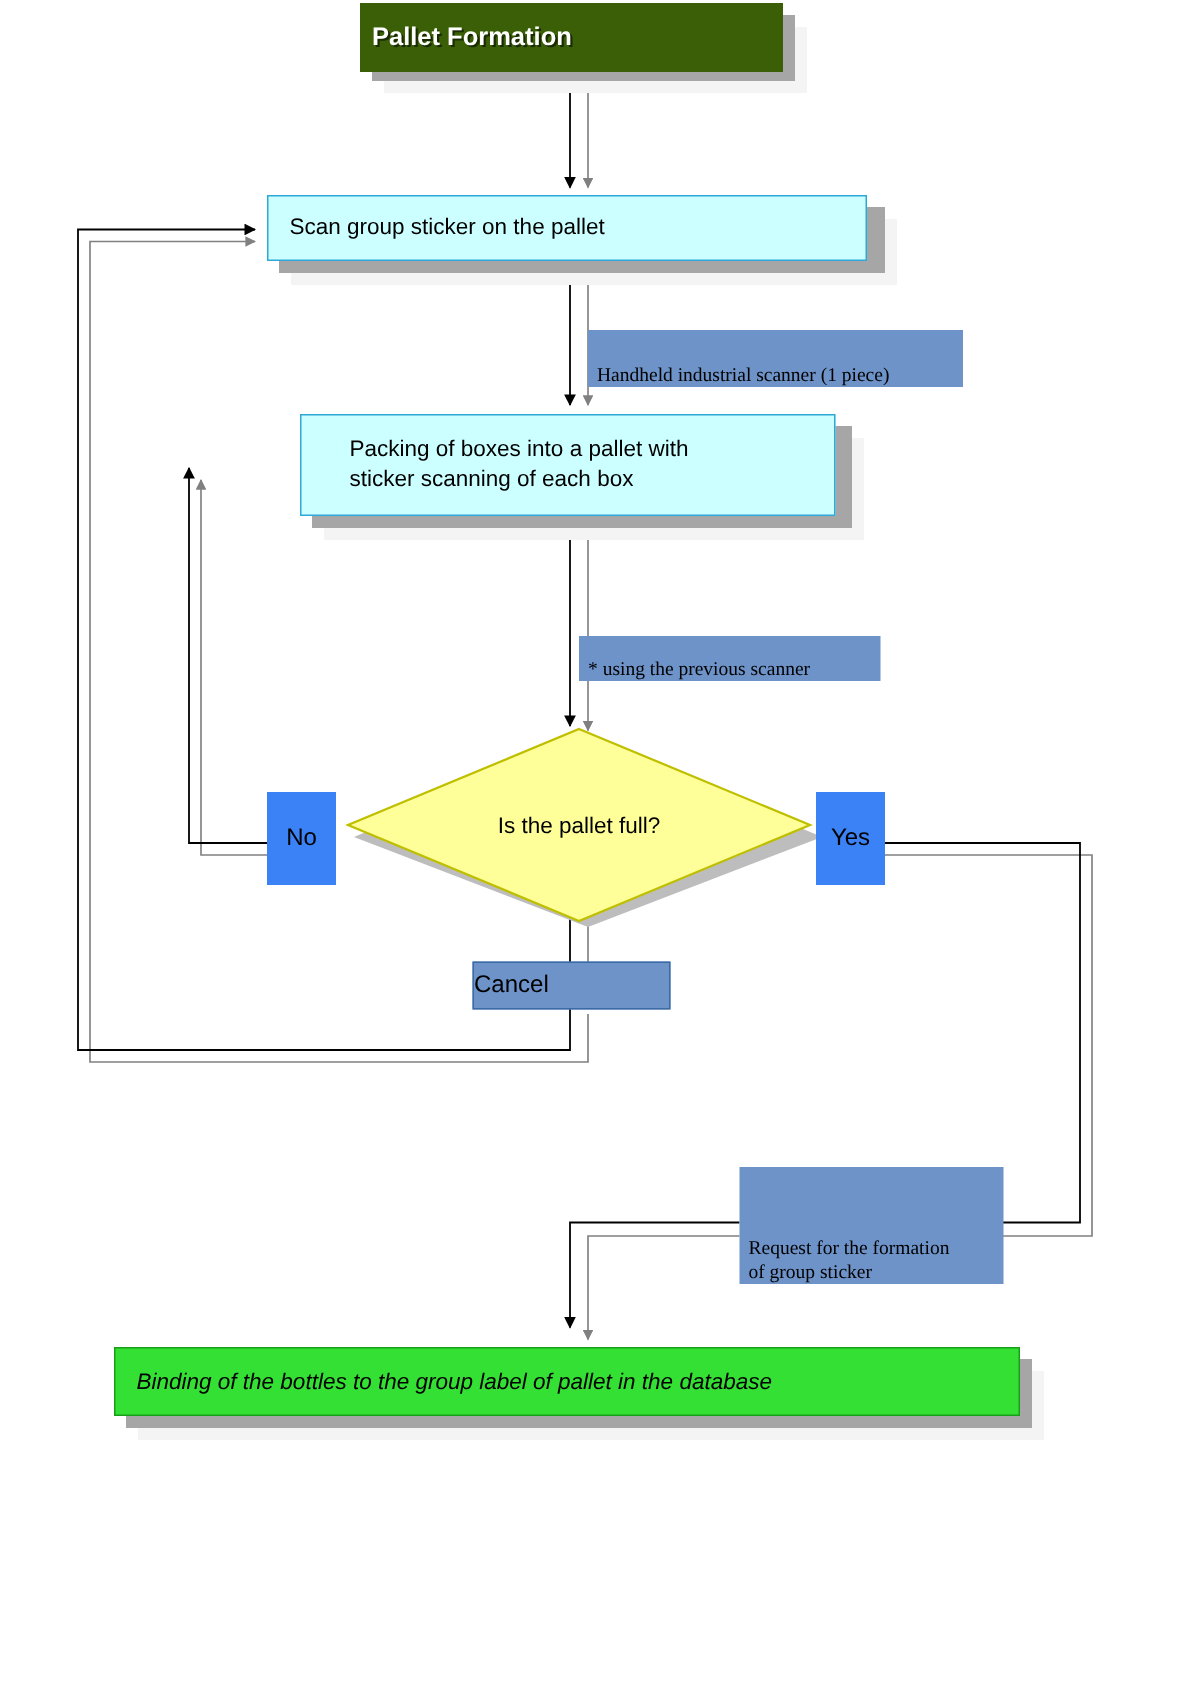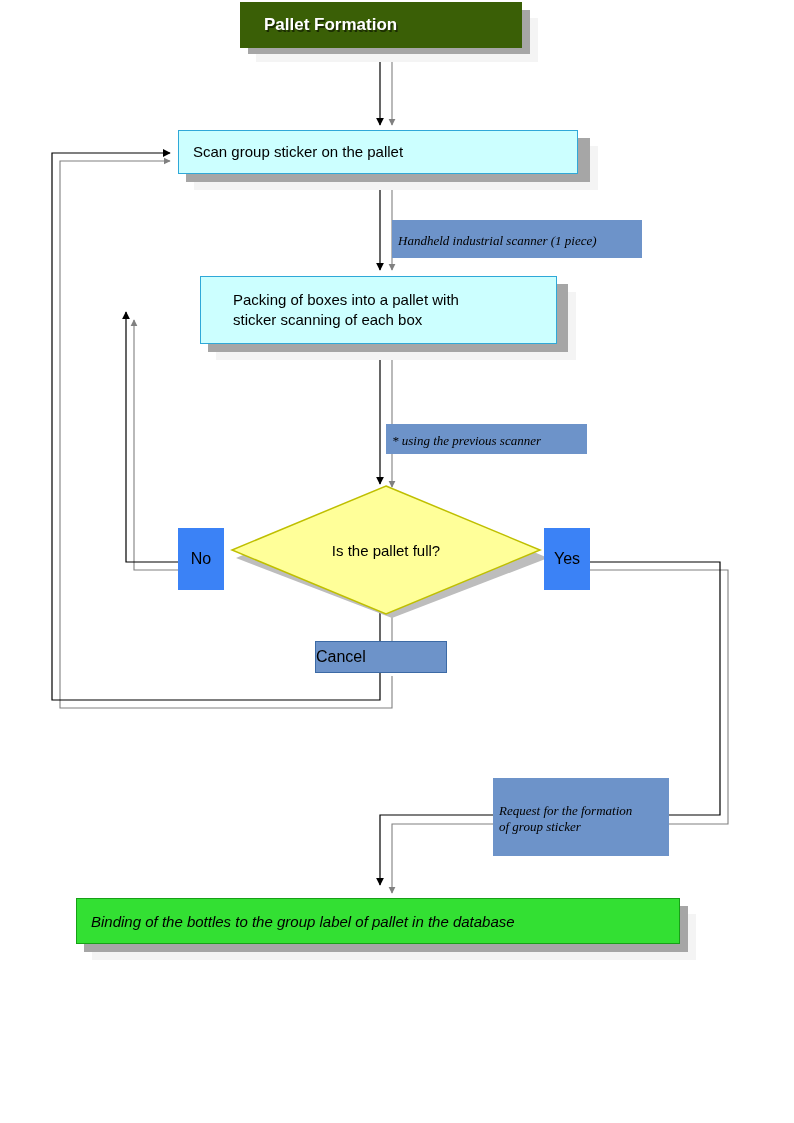--- a/index.html
+++ b/index.html
@@ -43,21 +43,21 @@
     background: #f4f4f4;
     z-index: 1;
   }
 
   
   .n-title {
     background: #3a5f06;
     color: #ffffff;
     font-size: 17px;
     font-weight: bold;
-    padding-left: 24px;
+    padding-left: 8px;
     letter-spacing: 0px;
     text-shadow: 1.5px 1.5px 0 rgba(0,0,0,0.55);
   }
 
   
   .n-process {
     background: #ccffff;
     border: 1px solid #2fa8d8;
     color: #000000;
     font-size: 15px;
@@ -75,24 +75,23 @@
     font-style: italic;
   }
 
   
   .n-note {
     background: #6d93c9;
     color: #000000;
     font-family: "Liberation Serif", serif;
     font-size: 13px;
     padding-left: 6px;
-    align-items: center;
+    align-items: flex-end;
     padding-top: 4px;
     line-height: 1.25;
-    font-style: italic;
   }
 
   
   .n-chip {
     background: #3b82f6;
     color: #000000;
     font-size: 16px;
     justify-content: center;
     text-align: center;
     line-height: 1.1;

